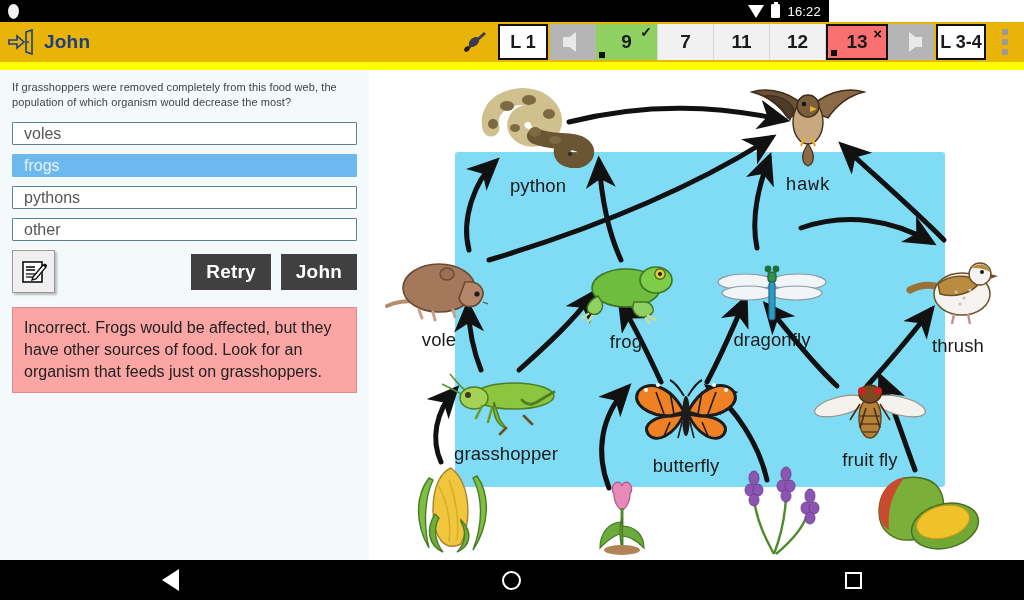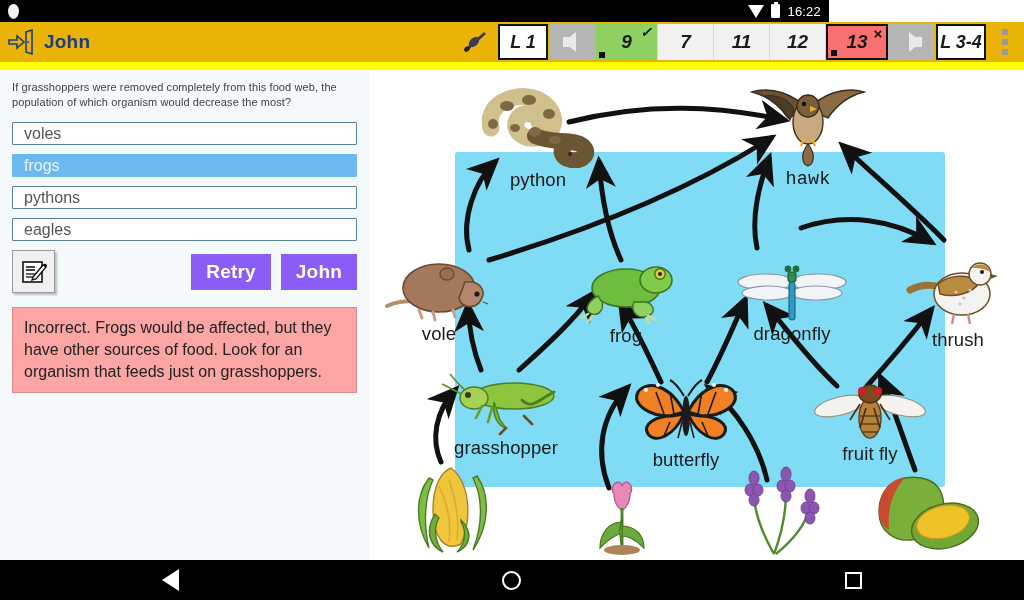--- a/index.html
+++ b/index.html
@@ -44,21 +44,21 @@
     background: #eab308; display: flex; align-items: center;
   }
   .exit-icon { margin-left: 7px; width: 28px; height: 26px; flex: none; }
   .user-name {
     margin-left: 9px; color: #1c3f80; font-size: 19px; font-weight: bold;
     letter-spacing: .2px;
   }
   .header-spacer { flex: 1; }
   .stylus-icon { width: 30px; height: 28px; flex:none; margin-right: 6px; }
 
-  .nav-strip { display: flex; align-items: flex-start; height: 36px; margin-right: 4px; font-style: italic; }
+  .nav-strip { display: flex; align-items: flex-start; height: 36px; margin-right: 4px; }
   .nav-cell {
     min-width: 56px; height: 36px;
     display: flex; align-items: center; justify-content: center;
     font-size: 19px; font-weight: bold; color: #1b1b1b;
     background: #f1f1f1; border-right: 1px solid #d8d8d8;
     position: relative;
   }
   .nav-cell.lesson {
     background: #fff; border: 2px solid #111; min-width: 50px; margin: 0 2px;
     font-size: 18px;
@@ -111,21 +111,21 @@
   .option.selected { background: #6bb9ef; color: #eaf4fd; border-color: #6bb9ef; }
 
   .ctl-row { display: flex; align-items: center; margin-top: 4px; margin-bottom: 14px; }
   .notepad-btn {
     width: 43px; height: 43px; background: #f0f0f0; border: 1px solid #9a9a9a;
     box-shadow: 2px 2px 2px rgba(0,0,0,.25);
     display: flex; align-items: center; justify-content: center;
   }
   .ctl-spacer { flex: 1; }
   .act-btn {
-    background: #8b5cf6; color: #fff; font-size: 19px; font-weight: bold;
+    background: #404040; color: #fff; font-size: 19px; font-weight: bold;
     padding: 7px 15px; margin-left: 10px; border: none; cursor: pointer;
     letter-spacing: .2px;
   }
 
   .feedback {
     border: 1px solid #e08b8b; background: #fca5a5; padding: 9px 11px;
     font-size: 16px; color: #222; line-height: 1.36;
   }
 
   
@@ -133,21 +133,21 @@
     position: absolute; top: 70px; left: 369px; width: 655px; height: 490px;
     background: #fff; overflow: hidden;
   }
   .cyan-box {
     position: absolute; left: 86px; top: 82px; width: 490px; height: 335px;
     background: #7fdcf4; border-radius: 3px;
   }
   .node { position: absolute; text-align: center; }
   .node .art { display:block; margin: 0 auto; }
   .node .lbl {
-    font-size: 18.5px; color: #1a1a1a; margin-top: 1px; white-space: nowrap;
+    font-size: 18.5px; color: #1a1a1a; margin-top: 7px; white-space: nowrap;
     letter-spacing: .1px;
   }
   svg.arrows { position:absolute; left:0; top:0; width:655px; height:490px; pointer-events:none; }
 
   
   .navbar {
     position: absolute; bottom: 0; left: 0; width: 1024px; height: 40px;
     background: #000; display: flex; align-items: center; justify-content: space-around;
   }
   .nb-back { width:0;height:0;border-top:11px solid transparent;border-bottom:11px solid transparent;border-right:17px solid #fff; }
@@ -214,21 +214,21 @@
   <div class="yellow-rule"></div>
 
   <div class="question-panel">
 
     <div class="question-text">If grasshoppers were removed completely from this food web, the population of which organism would decrease the most?</div>
 
     <div id="options-list">
         <div class="option">voles</div>
         <div class="option selected">frogs</div>
         <div class="option">pythons</div>
-        <div class="option">eagles</div>
+        <div class="option">other</div>
       </div>
 
     <div class="ctl-row">
       <div class="notepad-btn">
         <svg width="28" height="28" viewBox="0 0 28 28">
           <rect x="3" y="4" width="19" height="20" fill="#fff" stroke="#111" stroke-width="1.6"></rect>
           <line x1="6" y1="9" x2="15" y2="9" stroke="#111" stroke-width="1.6"></line>
           <line x1="6" y1="12" x2="15" y2="12" stroke="#111" stroke-width="1.6"></line>
           <line x1="6" y1="16" x2="18" y2="16" stroke="#111" stroke-width="1.3"></line>
           <line x1="6" y1="19" x2="18" y2="19" stroke="#111" stroke-width="1.3"></line>
@@ -346,21 +346,21 @@
         <ellipse cx="86" cy="22" rx="16" ry="13" fill="#7fcc49" stroke="#3e7423" stroke-width="1.6"></ellipse>
         <circle cx="90" cy="16" r="5.2" fill="#e8c840" stroke="#3e7423" stroke-width="1.4"></circle>
         <circle cx="90" cy="16" r="2" fill="#1c1c1c"></circle>
         <path d="M28,38 C16,44 14,54 22,56 C30,58 34,50 32,44 z" fill="#8fd061" stroke="#3e7423" stroke-width="1.4"></path>
         <path d="M64,44 C60,54 68,62 78,58 C88,54 82,44 74,44 z" fill="#8fd061" stroke="#3e7423" stroke-width="1.4"></path>
         <path d="M18,56 l-6,4 M22,58 l-4,6 M78,58 l8,4 M76,60 l4,6" stroke="#c8dc9a" stroke-width="2.6" stroke-linecap="round"></path>
       </svg>
       <div class="lbl">frog</div>
     </div>
 
-    <div class="node" style="left:360px; top:190px; width:126px;">
+    <div class="node" style="left:340px; top:190px; width:126px;">
       <svg class="art" width="120" height="62" viewBox="0 0 120 62">
         <ellipse cx="34" cy="22" rx="28" ry="8" fill="#f2f5f8" stroke="#8a97a4" stroke-width="1.2"></ellipse>
         <ellipse cx="86" cy="22" rx="28" ry="8" fill="#f2f5f8" stroke="#8a97a4" stroke-width="1.2"></ellipse>
         <ellipse cx="36" cy="33" rx="26" ry="7" fill="#f2f5f8" stroke="#8a97a4" stroke-width="1.2"></ellipse>
         <ellipse cx="84" cy="33" rx="26" ry="7" fill="#f2f5f8" stroke="#8a97a4" stroke-width="1.2"></ellipse>
         <rect x="56" y="12" width="8" height="10" rx="3" fill="#2f8f4e" stroke="#1f5e35" stroke-width="1.2"></rect>
         <rect x="57" y="22" width="6" height="38" rx="3" fill="#2f9bc4" stroke="#1d6784" stroke-width="1.2"></rect>
         <circle cx="56" cy="9" r="3.4" fill="#1f6f3d"></circle>
           <circle cx="64" cy="9" r="3.4" fill="#1f6f3d"></circle>
       </svg>

